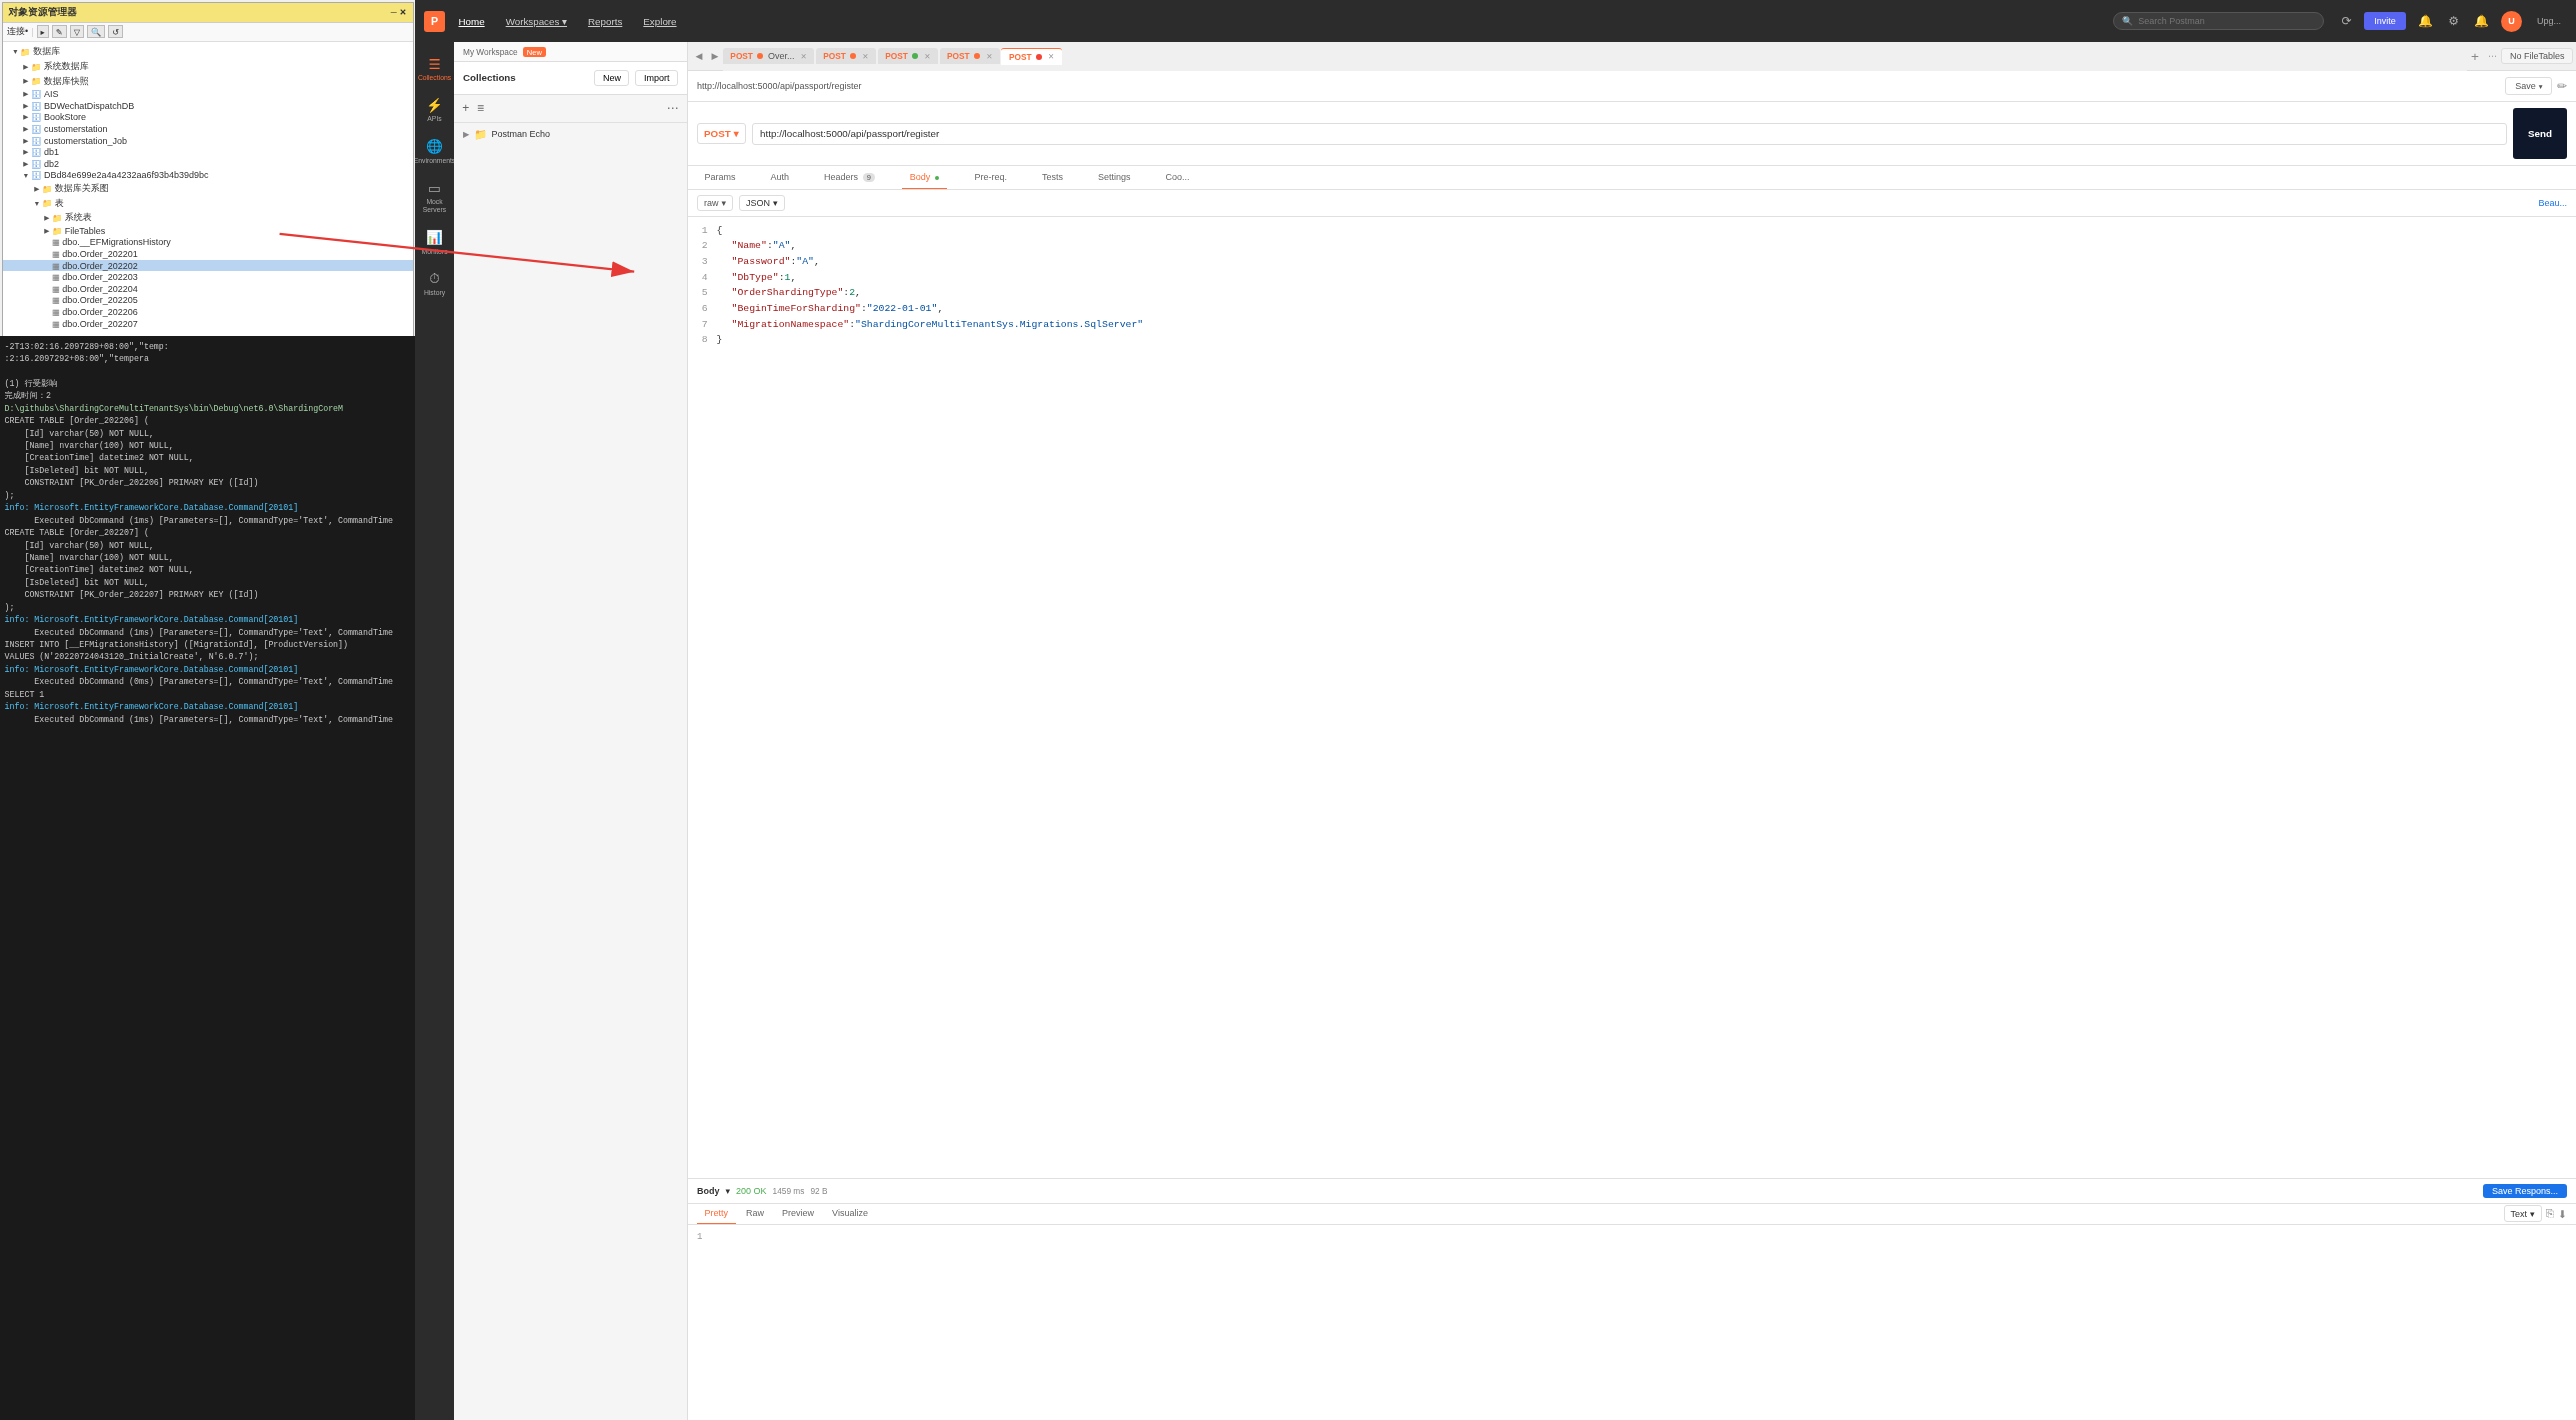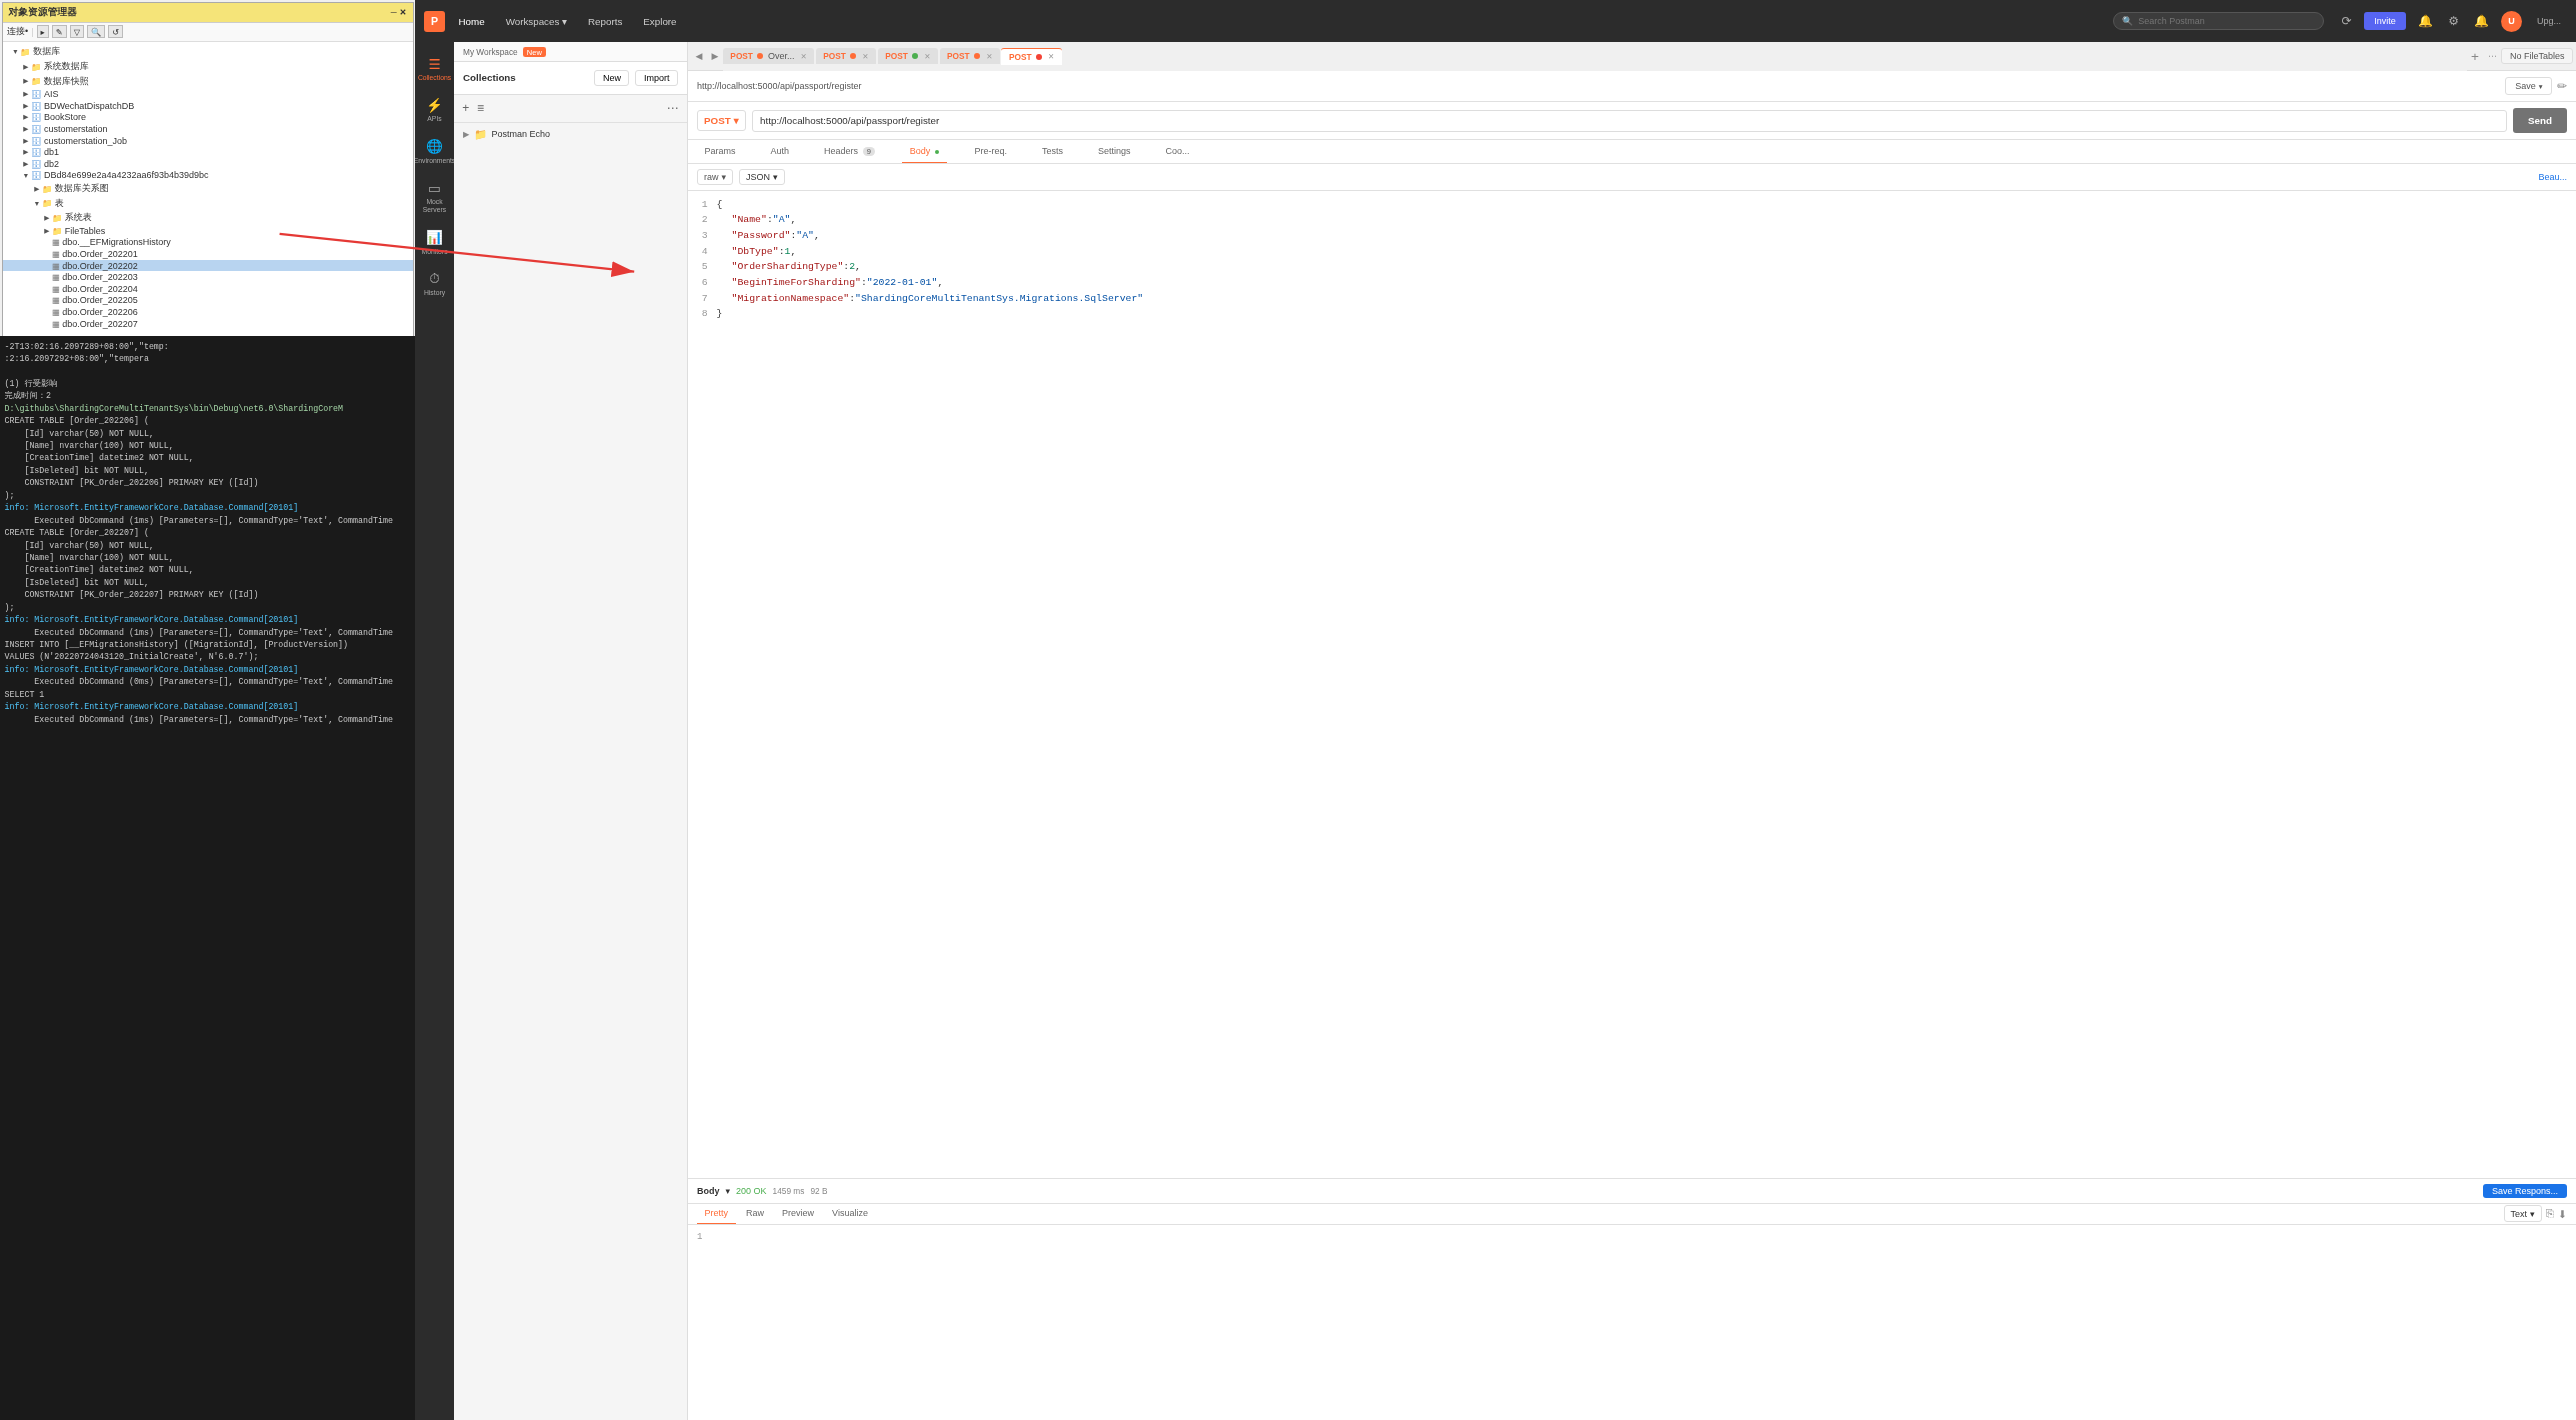--- a/index.html
+++ b/index.html
@@ -125,20 +125,21 @@
       display: flex; align-items: center; justify-content: center;
       color: white; font-weight: bold; font-size: 10.6px;
       flex-shrink: 0;
     }
     .nav-link {
       color: #ccc;
       font-size: 9.8px;
       padding: 3px 7.5px;
       cursor: pointer;
       border-radius: 3px;
+      text-decoration: underline;
     }
     .nav-link.active { color: #fff; }
     .nav-search {
       margin-left: auto;
       background: #3c3c3c;
       border: 0.8px solid #555;
       border-radius: 15px;
       display: flex;
       align-items: center;
       padding: 3px 9px;
@@ -384,25 +385,25 @@
     .url-input {
       flex: 1;
       border: 0.8px solid #ddd;
       border-radius: 3px;
       padding: 4.5px 7.5px;
       font-size: 9.8px;
       color: #333;
       outline: none;
     }
     .send-btn {
-      background: #737373;
+      background: #0f172a;
       color: white;
       border: none;
       border-radius: 3px;
-      padding: 7px 15px;
+      padding: 20px 15px;
       font-size: 9.8px;
       font-weight: 600;
       cursor: pointer;
     }
 
     
     .request-tabs {
       display: flex;
       align-items: center;
       padding: 0 9px;

